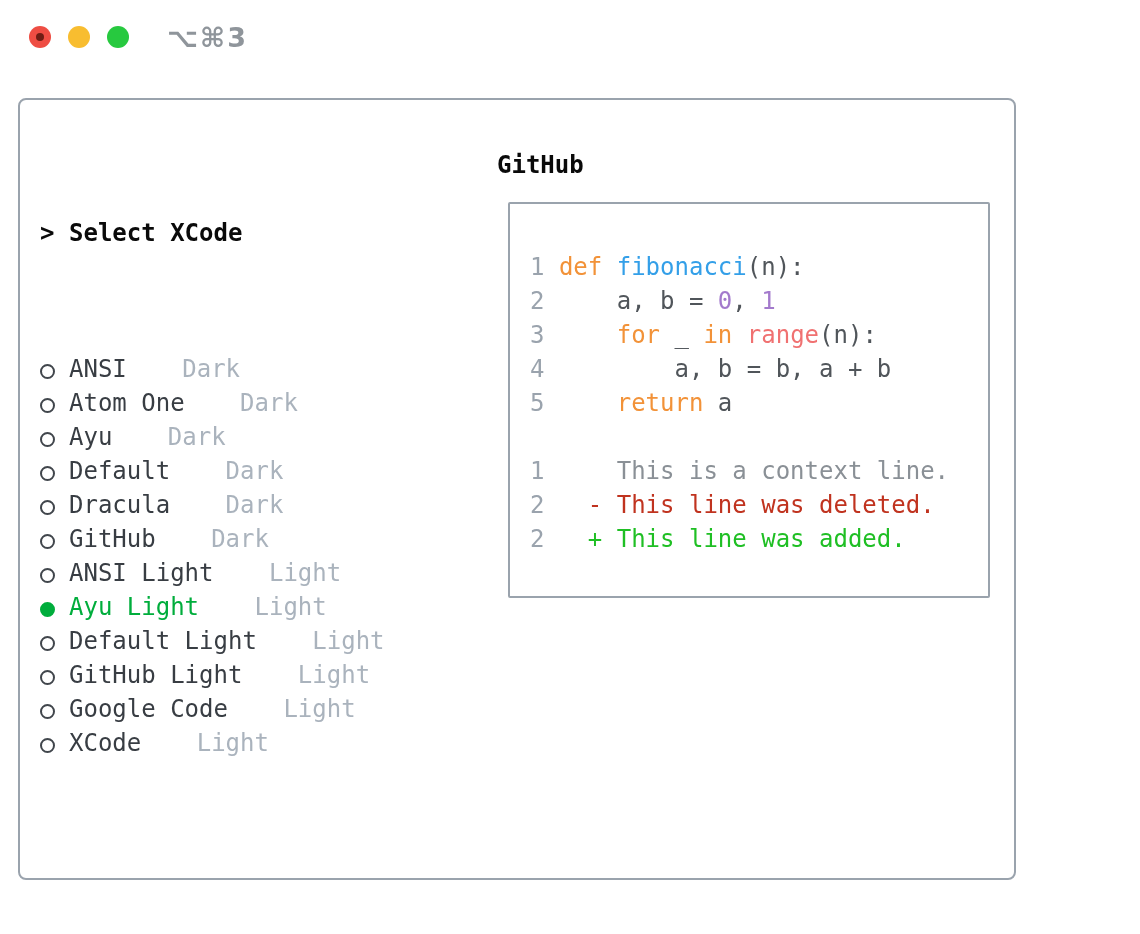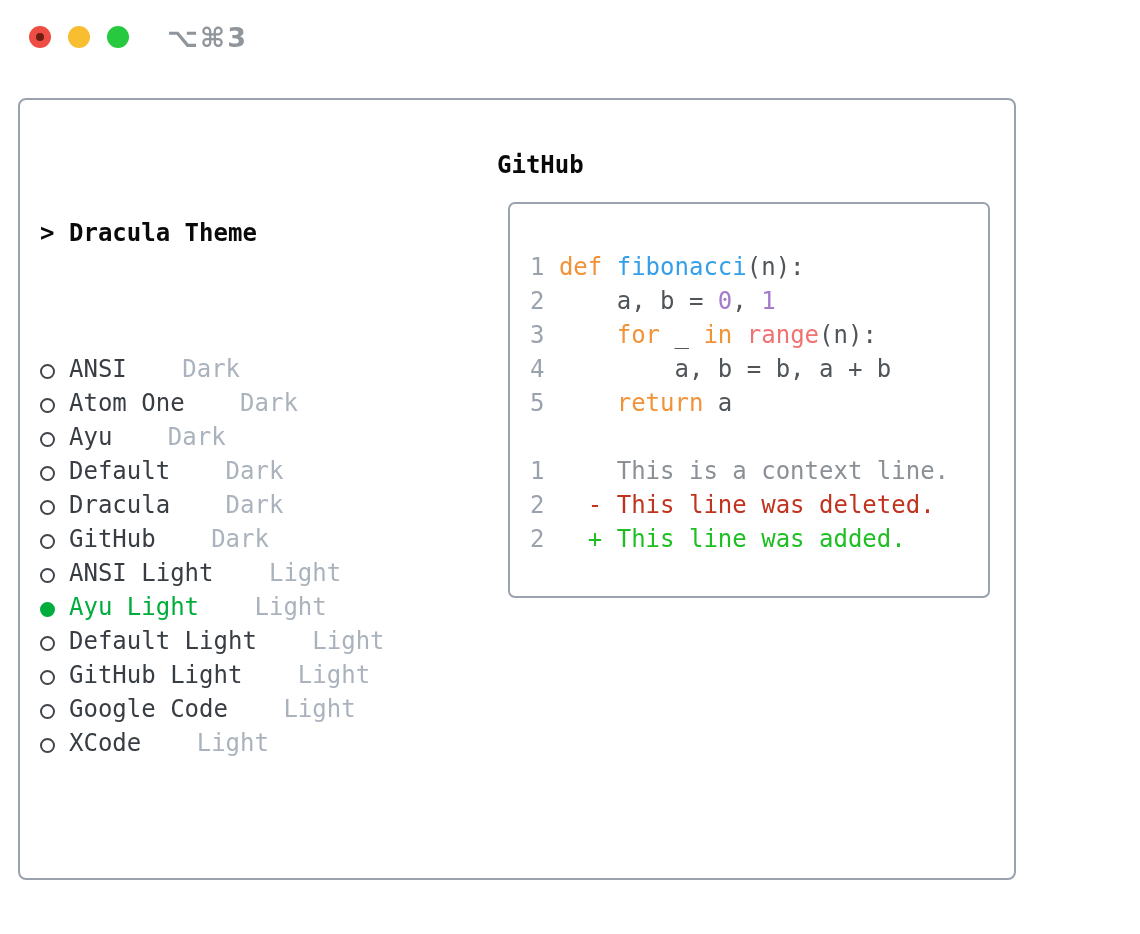--- a/index.html
+++ b/index.html
@@ -42,21 +42,21 @@
   .nm.sel{color:var(--accent_green);}
   .var{color:var(--variant_text);margin-left:41px;}
   .apply-block{margin-top:34px;}
   
   .preview-title{
     position:absolute;left:477px;top:48px;font-size:24px;line-height:34px;
     font-weight:700;color:var(--header_text);
   }
   .preview-box{
     position:absolute;left:488px;top:102px;width:478px;height:392px;
-    border:2px solid var(--panel_border);border-radius:7px;background:#fff;
+    border:2px solid var(--panel_border);border-radius:2px;background:#fff;
     box-sizing:content-box;
   }
   .code{
     position:absolute;left:20px;top:46px;font-size:24px;line-height:34px;white-space:pre;
   }
   .code-line{height:34px;white-space:pre;}
   .lineno{color:var(--lineno);}
 </style>
 </head>
 <body>
@@ -68,21 +68,21 @@
         <span class="dot"></span>
       </span>
     <span class="light yellow"></span>
     <span class="light green"></span>
     <span class="win-title">⌥⌘3</span>
   </div>
 
   <div class="panel">
 
     <div class="left-col">
-      <div class="row"><span class="marker prompt">&gt;</span><span class="hdr">Dracula Theme</span></div>
+      <div class="row"><span class="marker prompt">&gt;</span><span class="hdr">Select XCode</span></div>
 
       <div id="theme-list"><div class="row"><span class="marker"><span class="radio"></span></span><span class="nm">ANSI</span><span class="var"> Dark</span></div><div class="row"><span class="marker"><span class="radio"></span></span><span class="nm">Atom One</span><span class="var"> Dark</span></div><div class="row"><span class="marker"><span class="radio"></span></span><span class="nm">Ayu</span><span class="var"> Dark</span></div><div class="row"><span class="marker"><span class="radio"></span></span><span class="nm">Default</span><span class="var"> Dark</span></div><div class="row"><span class="marker"><span class="radio"></span></span><span class="nm">Dracula</span><span class="var"> Dark</span></div><div class="row"><span class="marker"><span class="radio"></span></span><span class="nm">GitHub</span><span class="var"> Dark</span></div><div class="row"><span class="marker"><span class="radio"></span></span><span class="nm">ANSI Light</span><span class="var"> Light</span></div><div class="row"><span class="marker"><span class="radio sel"></span></span><span class="nm sel">Ayu Light</span><span class="var"> Light</span></div><div class="row"><span class="marker"><span class="radio"></span></span><span class="nm">Default Light</span><span class="var"> Light</span></div><div class="row"><span class="marker"><span class="radio"></span></span><span class="nm">GitHub Light</span><span class="var"> Light</span></div><div class="row"><span class="marker"><span class="radio"></span></span><span class="nm">Google Code</span><span class="var"> Light</span></div><div class="row"><span class="marker"><span class="radio"></span></span><span class="nm">XCode</span><span class="var"> Light</span></div></div>
 
       <div class="apply-block">
         
         
       </div>
 
       
     </div>

